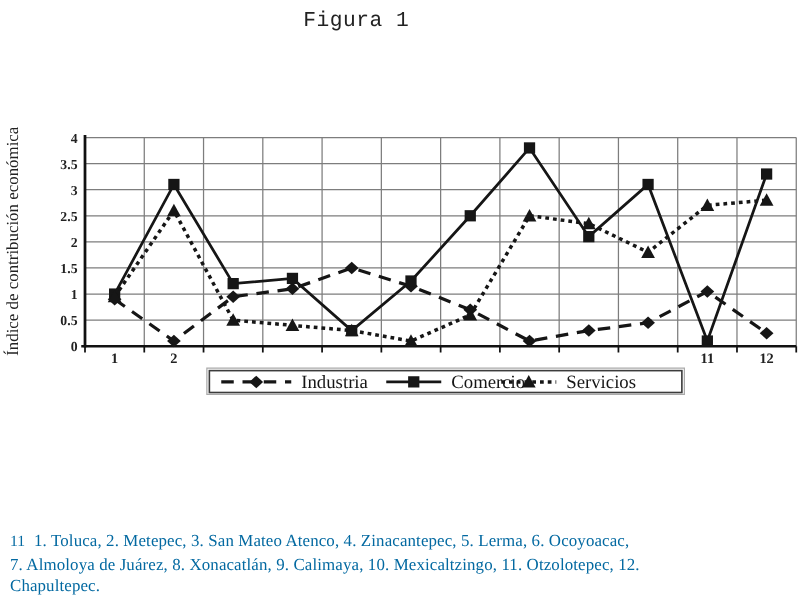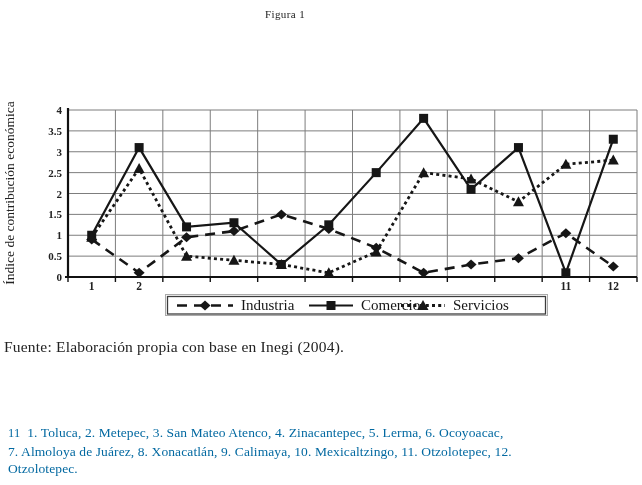--- a/index.html
+++ b/index.html
@@ -1,21 +1,21 @@
 <!DOCTYPE html>
 <html><head>
 <meta charset="utf-8">
 <style>
   html,body{margin:0;padding:0;background:#ffffff;}
   .page{
     position:relative;width:642px;height:485px;background:#ffffff;overflow:hidden;
     font-family:"Liberation Serif","DejaVu Serif",serif;color:#1c1c1c;
   }
   .fig-title{position:absolute;top:8px;left:0;width:570px;text-align:center;
-    font-size:11px;letter-spacing:0.4px;color:#222;}
+    font-size:17px;letter-spacing:0.4px;color:#222;font-family:Liberation Mono, monospace;}
   .fig-subtitle{position:absolute;top:53px;left:0;width:642px;text-align:center;
     font-size:17px;letter-spacing:0.2px;color:#1d1d1d;}
   .fig-subtitle sup{font-size:10px;vertical-align:super;line-height:0;}
   #chart-svg{position:absolute;top:92px;left:0;}
   .source-line{position:absolute;top:338px;left:4px;width:630px;
     font-size:15.5px;color:#222;letter-spacing:0.2px;}
   .footnote{position:absolute;top:424px;left:8px;width:600px;
     font-size:13.5px;line-height:17.5px;color:#0369a1;letter-spacing:0.1px;}
   .footnote .fn-marker{font-size:12.5px;margin-right:7px;}
 </style>
@@ -142,21 +142,20 @@
           <line x1="309" y1="213.5" x2="353" y2="213.5" stroke="#161616" stroke-width="2.2"></line>
           <rect x="326.5" y="209" width="9" height="9" fill="#161616"></rect>
           <text x="361" y="218" font-size="15" fill="#161616" font-family="Liberation Serif, DejaVu Serif, serif">Comercio</text>
           <line x1="401" y1="213.5" x2="445" y2="213.5" stroke="#161616" stroke-width="2.8" stroke-dasharray="3 3.2"></line>
           <path d="M 417.5 218 L 428.5 218 L 423 208 Z" fill="#161616"></path>
           <text x="453" y="218" font-size="15" fill="#161616" font-family="Liberation Serif, DejaVu Serif, serif">Servicios</text>
         </g>
       </g>
   </svg>
 
-  <div class="source-line">Fuente: Elaboración propia con base en Inegi (2004).</div>
 
   <div class="footnote">
     <div><span class="fn-marker">11</span><span>1. Toluca, 2. Metepec, 3. San Mateo Atenco, 4. Zinacantepec, 5. Lerma, 6. Ocoyoacac,</span></div>
     <div>7. Almoloya de Juárez, 8. Xonacatlán, 9. Calimaya, 10. Mexicaltzingo, 11. Otzolotepec, 12.</div>
-    <div>Otzolotepec.</div>
+    <div>Chapultepec.</div>
   </div>
 
 </div>
 
 </body></html>

